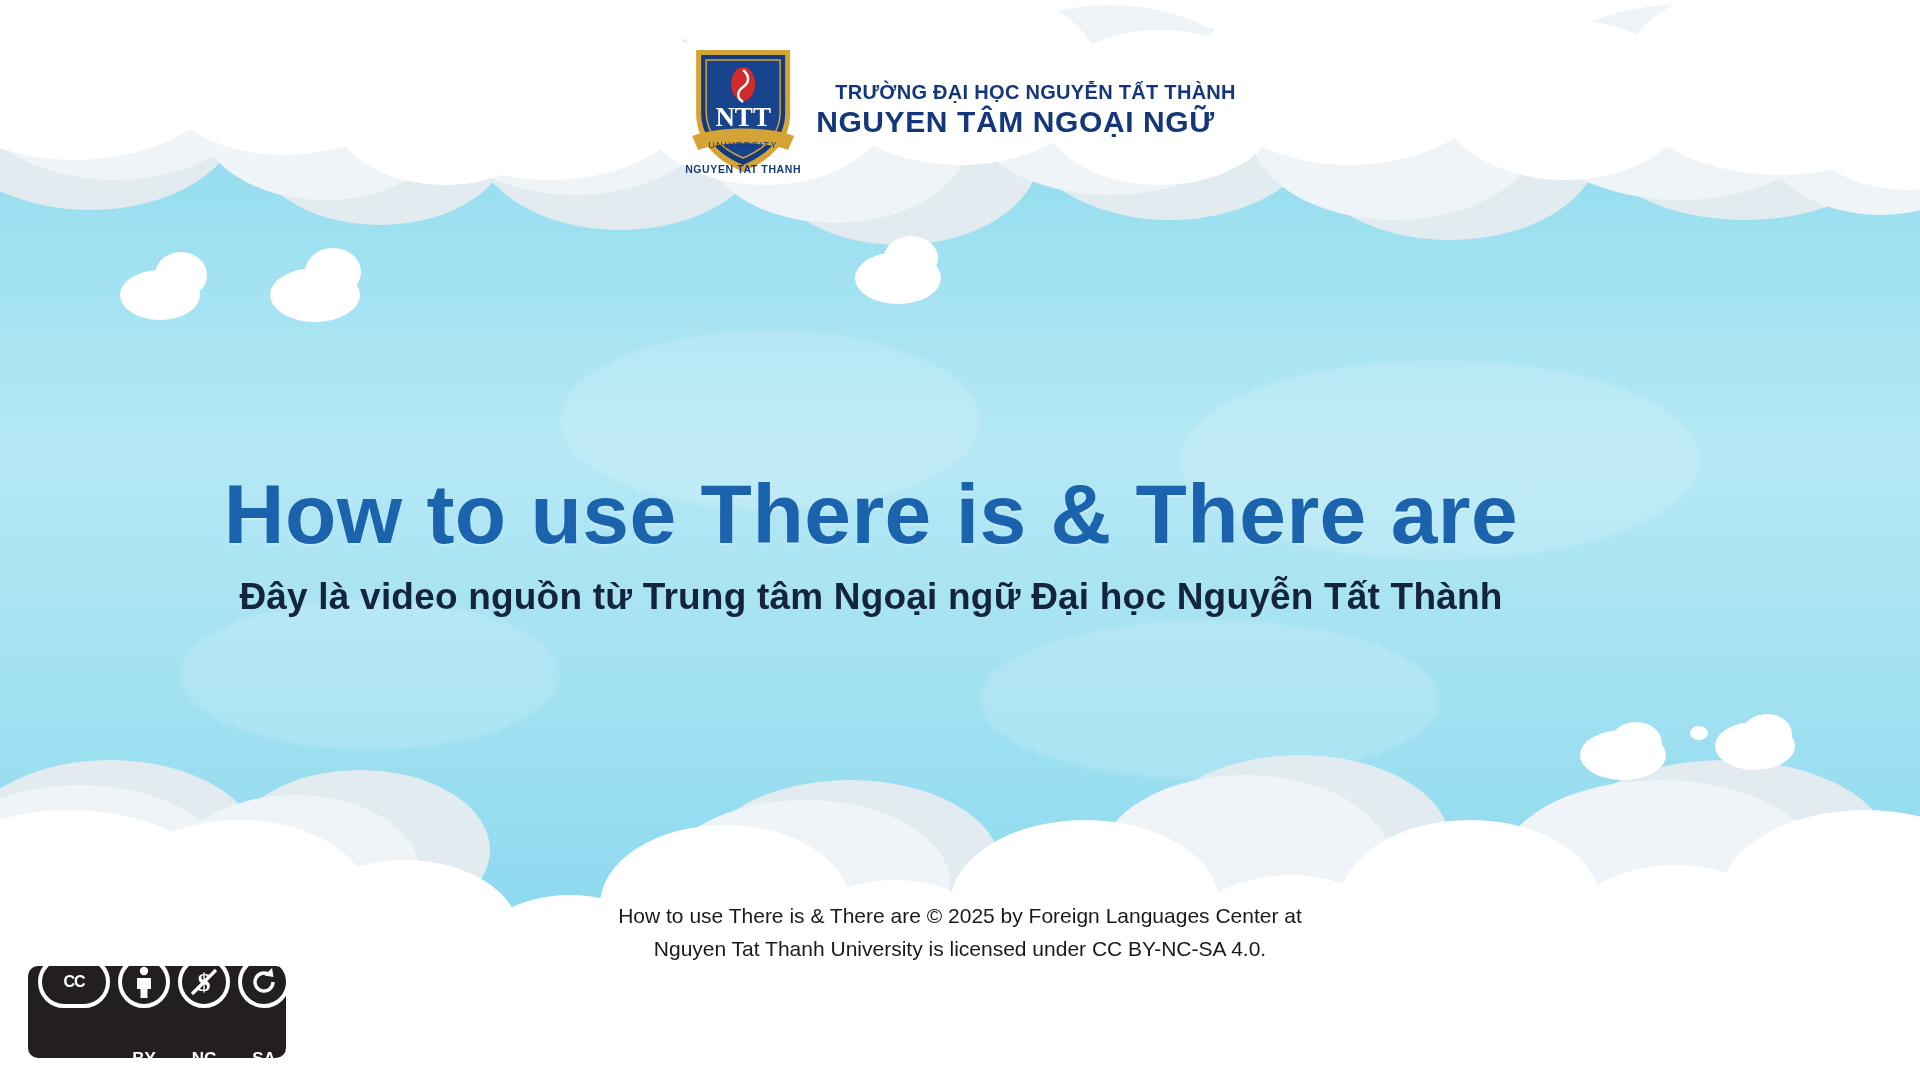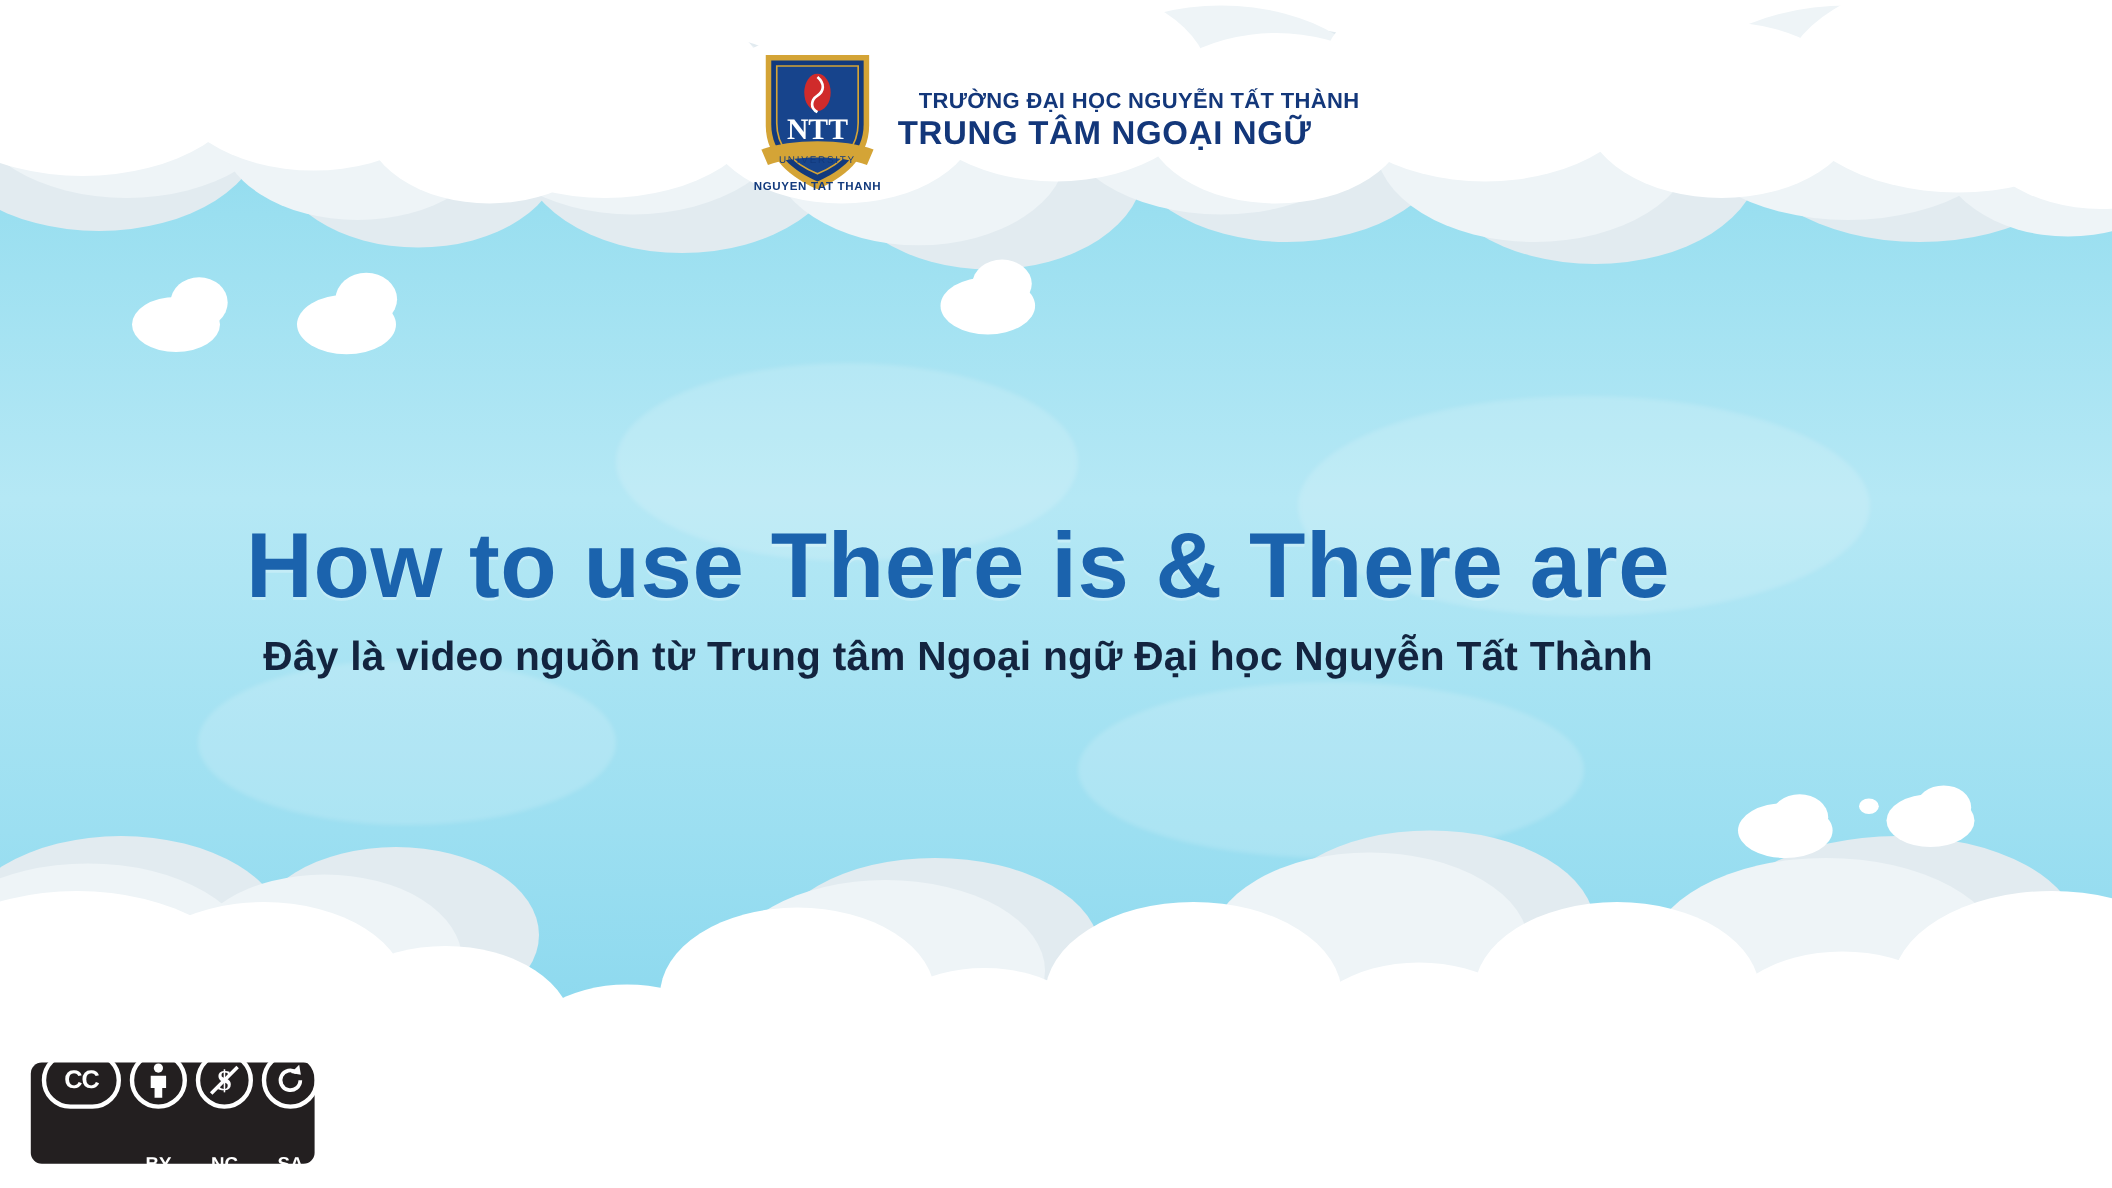--- a/index.html
+++ b/index.html
@@ -164,21 +164,21 @@
     align-items: center;
     justify-content: center;
     color: #ffffff;
     font-weight: bold;
     font-size: 26px;
     flex: none;
   }
   .cc-circle.wide {
     width: 72px;
     border-radius: 26px;
-    font-size: 23px;
+    font-size: 16px;
     letter-spacing: -1px;
   }
   .cc-row-labels {
     display: flex;
     align-items: center;
     gap: 8px;
     padding: 3px 10px 6px 10px;
     color: #ffffff;
     font-size: 17px;
     font-weight: bold;
@@ -245,29 +245,33 @@
         <ellipse cx="59" cy="44" rx="12" ry="17" fill="#d02b2b"></ellipse>
         <path d="M59 30 c7 6 6 13 0 17 c-6 4 -7 11 0 15" stroke="#ffffff" stroke-width="2.4" fill="none"></path>
         <text x="59" y="86" font-family="Liberation Serif, serif" font-size="27" font-weight="bold" fill="#ffffff" text-anchor="middle">NTT</text>
         <path d="M8 96 C34 86 84 86 110 96 L104 110 C80 101 38 101 14 110 Z" fill="#d4a436"></path>
         <text x="59" y="108" font-family="Liberation Sans, sans-serif" font-size="9" letter-spacing="1.6" fill="#123a7d" text-anchor="middle">UNIVERSITY</text>
         <text x="59" y="133" font-family="Liberation Sans, sans-serif" font-size="10.5" font-weight="bold" letter-spacing="0.6" fill="#123a7d" text-anchor="middle">NGUYEN TAT THANH</text>
       </svg>
     </div>
     <div class="logo-text">
       <div class="logo-line1">TRƯỜNG ĐẠI HỌC NGUYỄN TẤT THÀNH</div>
-      <div class="logo-line2">TRUNG TÂM NGOẠI NGỮ</div>
+      <div class="logo-line2">NGUYEN TÂM NGOẠI NGỮ</div>
     </div>
   </div>
 
   <div class="title-block">
     <div class="main-title">How to use There is &amp; There are</div>
     <div class="subtitle">Đây là video nguồn từ Trung tâm Ngoại ngữ Đại học Nguyễn Tất Thành</div>
   </div>
 
+  <div class="license-text">
+    <div>How to use There is &amp; There are  © 2025 by Foreign Languages Center at</div>
+    <div>Nguyen Tat Thanh University is licensed under CC BY-NC-SA 4.0.</div>
+  </div>
 
   <div class="cloud-band-bottom">
     <div class="band-fill-bottom"></div>
 
     <div class="cloud shade2" style="left:-40px; bottom:140px; width:300px; height:180px;"></div>
     <div class="cloud shade2" style="left:230px; bottom:150px; width:260px; height:160px;"></div>
     <div class="cloud shade2" style="left:700px; bottom:130px; width:300px; height:170px;"></div>
     <div class="cloud shade2" style="left:1150px; bottom:150px; width:300px; height:175px;"></div>
     <div class="cloud shade2" style="left:1560px; bottom:140px; width:330px; height:180px;"></div>
 

